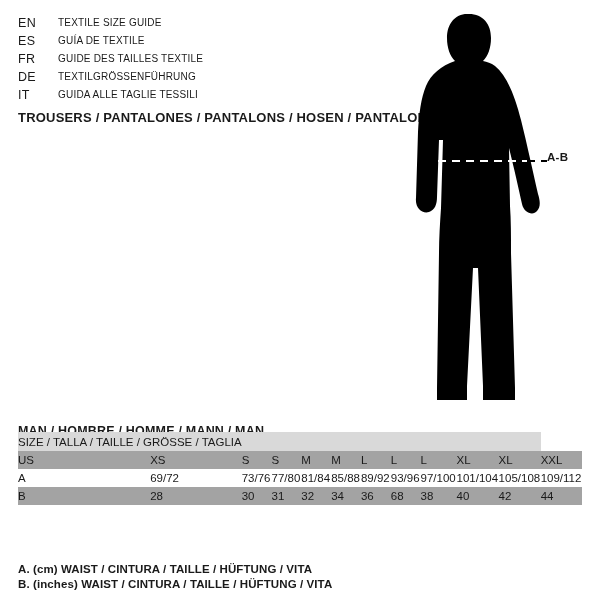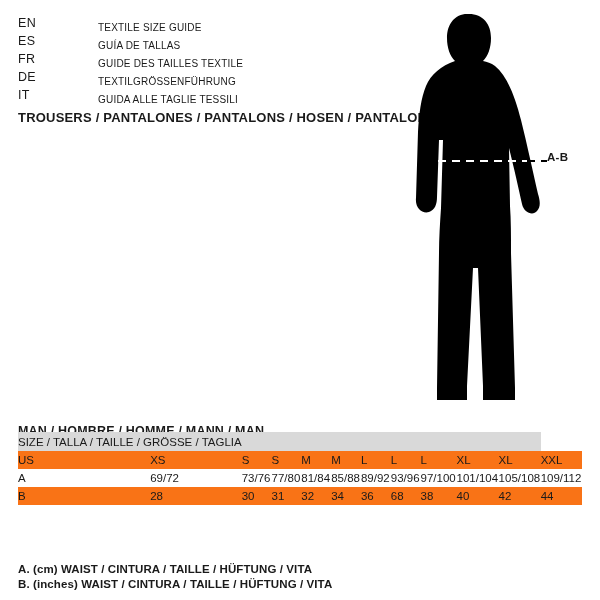--- a/index.html
+++ b/index.html
@@ -22,24 +22,23 @@
 
   
   .lang-block {
     position: absolute;
     left: 18px;
     top: 14px;
     width: 360px;
   }
   .lang-row {
     display: flex;
-    align-items: center;
+    align-items: flex-end;
     height: 18px;
     line-height: 18px;
-    gap: 40px;
   }
   .lang-code {
     width: 40px;
     font-size: 12.5px;
     letter-spacing: 0.3px;
   }
   .lang-text {
     font-size: 10px;
     letter-spacing: 0.2px;
     margin-top: 10px;
@@ -107,21 +106,21 @@
   }
   td.rowlabel {
     width: 78px;
     padding-left: 3px;
   }
   td.cell {
     width: 54px;
     text-align: left;
   }
   tr.shade {
-    background: #f97316;
+    background: #a3a3a3;
   }
   tr.plain {
     background: #ffffff;
   }
 
   
   .notes {
     position: absolute;
     left: 18px;
     top: 562px;
@@ -138,21 +137,21 @@
 
 <div class="page">
 
   <div class="lang-block">
     <div class="lang-row">
       <span class="lang-code">EN</span>
       <span class="lang-text">TEXTILE SIZE GUIDE</span>
     </div>
     <div class="lang-row">
       <span class="lang-code">ES</span>
-      <span class="lang-text">GUÍA DE TALLAS</span>
+      <span class="lang-text">GUÍA DE TEXTILE</span>
     </div>
     <div class="lang-row">
       <span class="lang-code">FR</span>
       <span class="lang-text">GUIDE DES TAILLES TEXTILE</span>
     </div>
     <div class="lang-row">
       <span class="lang-code">DE</span>
       <span class="lang-text">TEXTILGRÖSSENFÜHRUNG</span>
     </div>
     <div class="lang-row">

